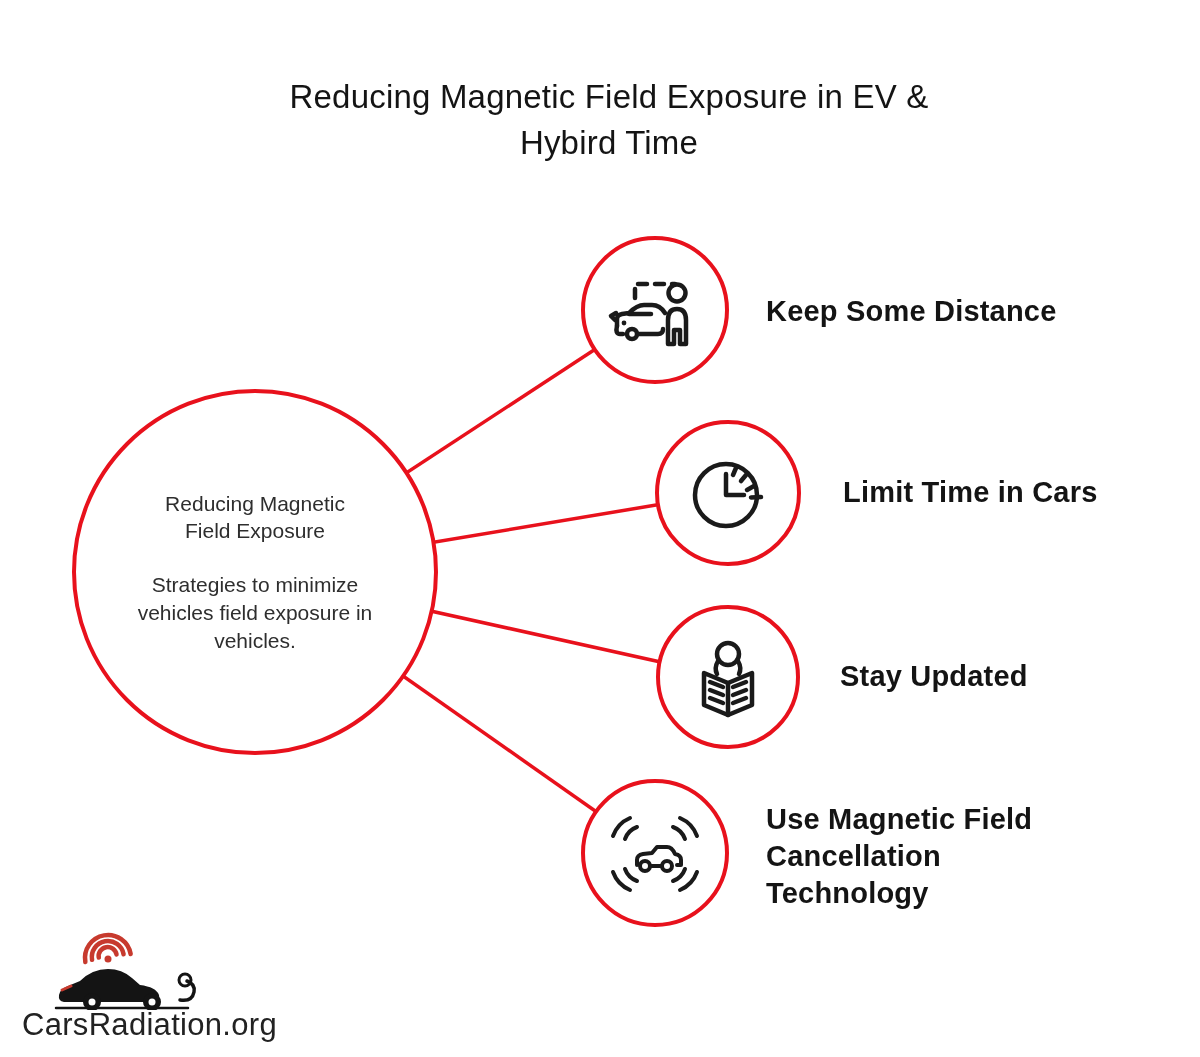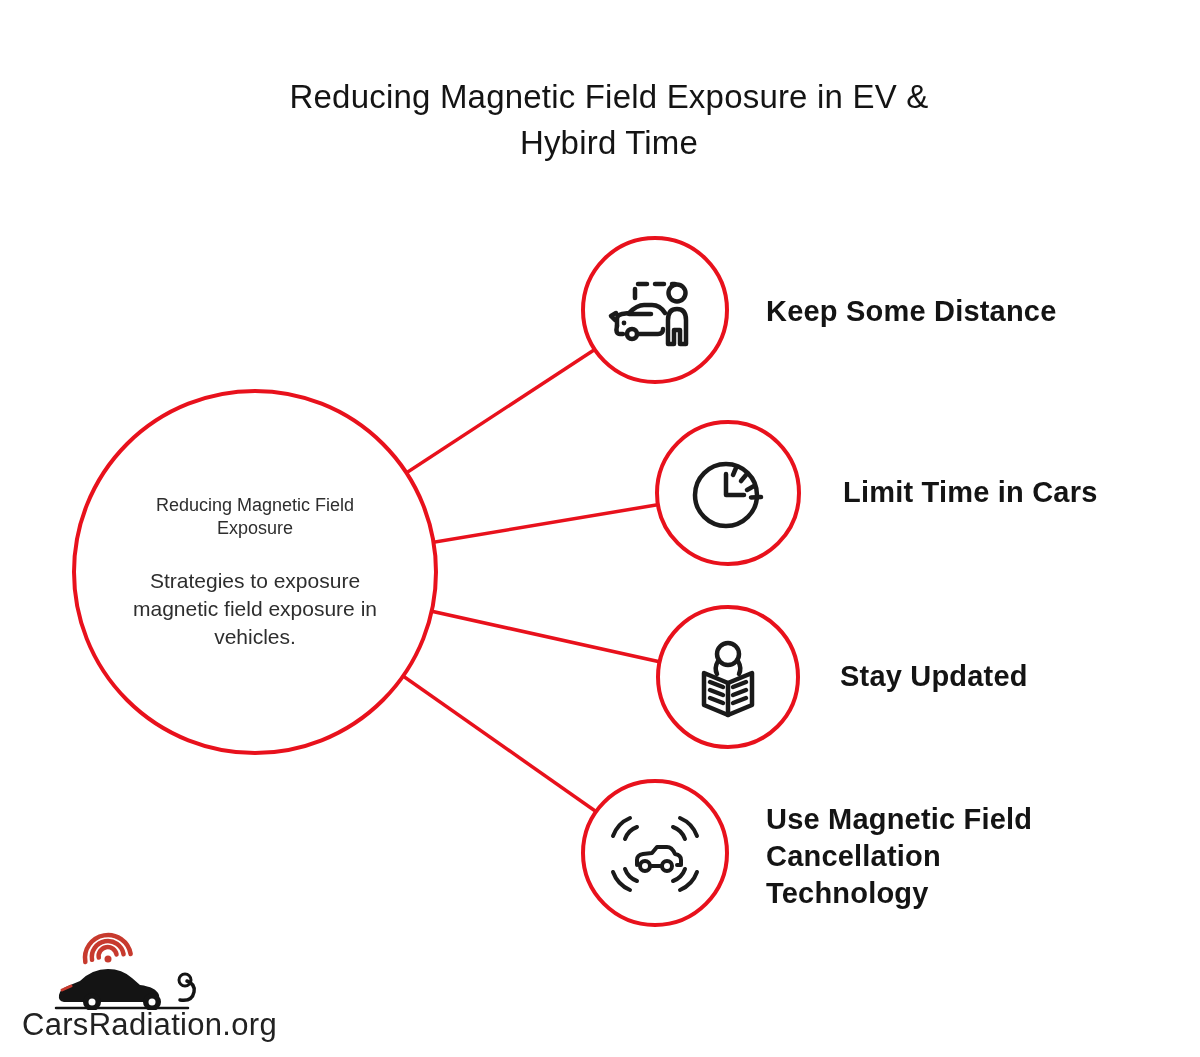--- a/index.html
+++ b/index.html
@@ -37,21 +37,21 @@
     width: 360px; height: 362px;
     display: flex;
     flex-direction: column;
     align-items: center;
     justify-content: center;
     text-align: center;
     color: #2e2e2e;
   }
   .center-heading {
     width: 230px;
-    font-size: 18px;
+    font-size: 21px;
     line-height: 1.32;
     font-weight: 400;
   }
   .center-desc {
     width: 275px;
     margin-top: 26px;
     font-size: 21px;
     line-height: 1.32;
     font-weight: 400;
   }
@@ -101,21 +101,21 @@
     <circle cx="655" cy="853" r="72" fill="#ffffff" stroke="#e8111c" stroke-width="4"></circle>
   </svg>
 
   <div class="title">
     <div>Reducing Magnetic Field Exposure in EV &amp;</div>
     <div>Hybird Time</div>
   </div>
 
   <div class="center-text">
     <div class="center-heading">Reducing Magnetic Field Exposure</div>
-    <div class="center-desc">Strategies to exposure magnetic field exposure in vehicles.</div>
+    <div class="center-desc">Strategies to minimize vehicles field exposure in vehicles.</div>
   </div>
 
   <svg class="node-icon" style="left:607px;top:262px;" viewBox="0 0 96 96" fill="none" stroke="#1a1a1a" stroke-width="4.5" stroke-linecap="round" stroke-linejoin="round">
     <path d="M28,36 V22 H68" stroke-dasharray="9 8"></path>
     <circle cx="70" cy="31" r="8.5"></circle>
     <path d="M61,82 V58 q0,-11 9,-11 q9,0 9,11 V82 h-6 V68 h-6 v14 Z"></path>
     <path d="M10,64 v-7 q0,-4 5,-5 l7,-1 q8,-8 15,-8 h8 q8,0 13,8"></path>
     <path d="M9,51 l-5,3 4,4"></path>
     <path d="M10,64 q-2,8 3,8 h3"></path>
     <circle cx="25" cy="72" r="5"></circle>

